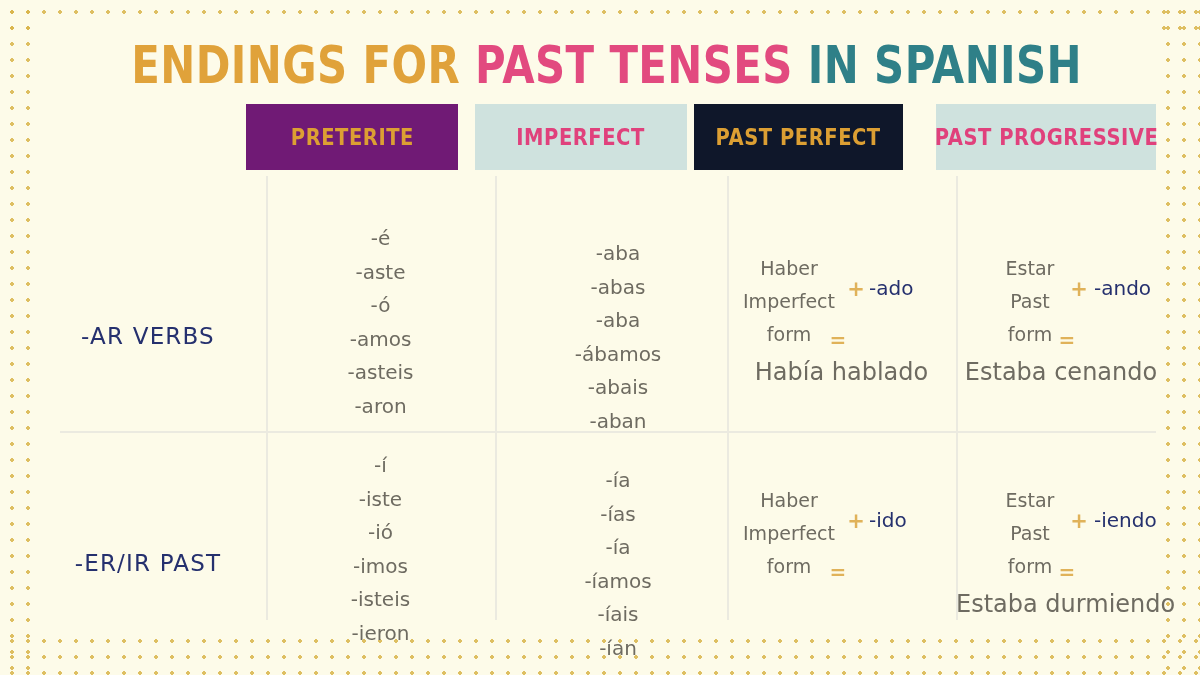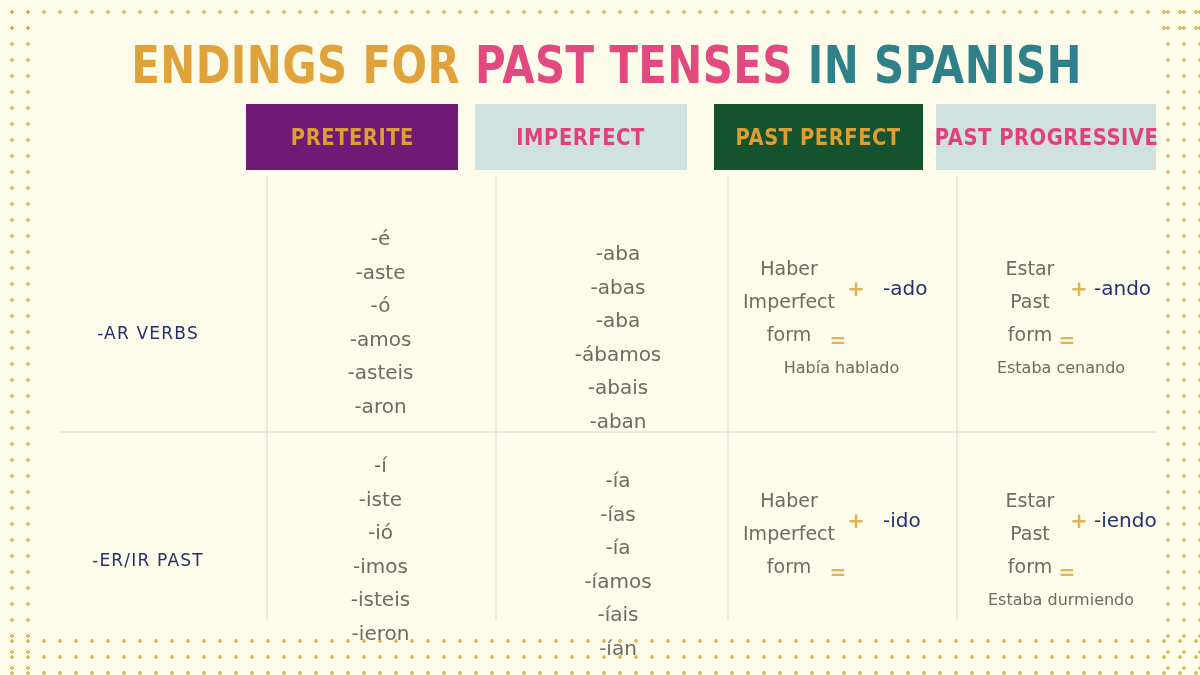--- a/index.html
+++ b/index.html
@@ -94,21 +94,21 @@
   .head-cell .htxt {
     font-family: "DejaVu Sans", sans-serif;
     font-weight: bold;
     font-size: 23px;
     letter-spacing: 0.6px;
     transform: scaleX(0.85);
     white-space: nowrap;
   }
   .hc-1 { left: 0;   width: 212px; background: #701a75; }
   .hc-2 { left: 229px; width: 212px; background: #cfe2de; }
-  .hc-3 { left: 468px; width: 209px; background: #14532d; }
+  .hc-3 { left: 448px; width: 209px; background: #0f172a; }
   .hc-4 { left: 690px; width: 220px; background: #cfe2de; }
   .hc-1 .htxt, .hc-3 .htxt { color: #dc9f33; }
   .hc-2 .htxt, .hc-4 .htxt { color: #e0417c; }
 
   
   .vline {
     position: absolute;
     top: 72px;
     width: 2px;
     height: 444px;
@@ -128,21 +128,21 @@
   }
 
   
   .row-label {
     position: absolute;
     left: 0;
     width: 236px;
     text-align: center;
     color: #25306e;
     font-family: "DejaVu Sans", sans-serif;
-    font-size: 17px;
+    font-size: 23px;
     font-weight: normal;
     letter-spacing: 1.2px;
     white-space: nowrap;
   }
   .rl-1 { top: 219px; }
   .rl-2 { top: 446px; }
 
   
   .endings {
     position: absolute;
@@ -187,21 +187,21 @@
     left: 118px;
     top: 25px;
     width: 22px;
     text-align: center;
     color: #e0b259;
     font-size: 21px;
     font-weight: bold;
   }
   .f-suffix {
     position: absolute;
-    left: 156px;
+    left: 142px;
     top: 24px;
     color: #25306e;
     font-size: 20px;
     white-space: nowrap;
   }
   .f-equals {
     position: absolute;
     left: 96px;
     top: 76px;
     width: 30px;
@@ -210,21 +210,21 @@
     font-size: 20px;
     font-weight: bold;
   }
   .f-result {
     position: absolute;
     top: 106px;
     left: 0;
     width: 229px;
     text-align: center;
     color: #6e6b61;
-    font-size: 16px;
+    font-size: 24px;
     white-space: nowrap;
   }
   .f-col4 .f-result { width: 210px; }
   .f-col4 .f-verb { left: 12px; }
   .f-col4 .f-plus { left: 112px; }
   .f-col4 .f-suffix { left: 138px; }
   .f-col4 .f-equals { left: 96px; }
 </style>
 </head>
 <body>

